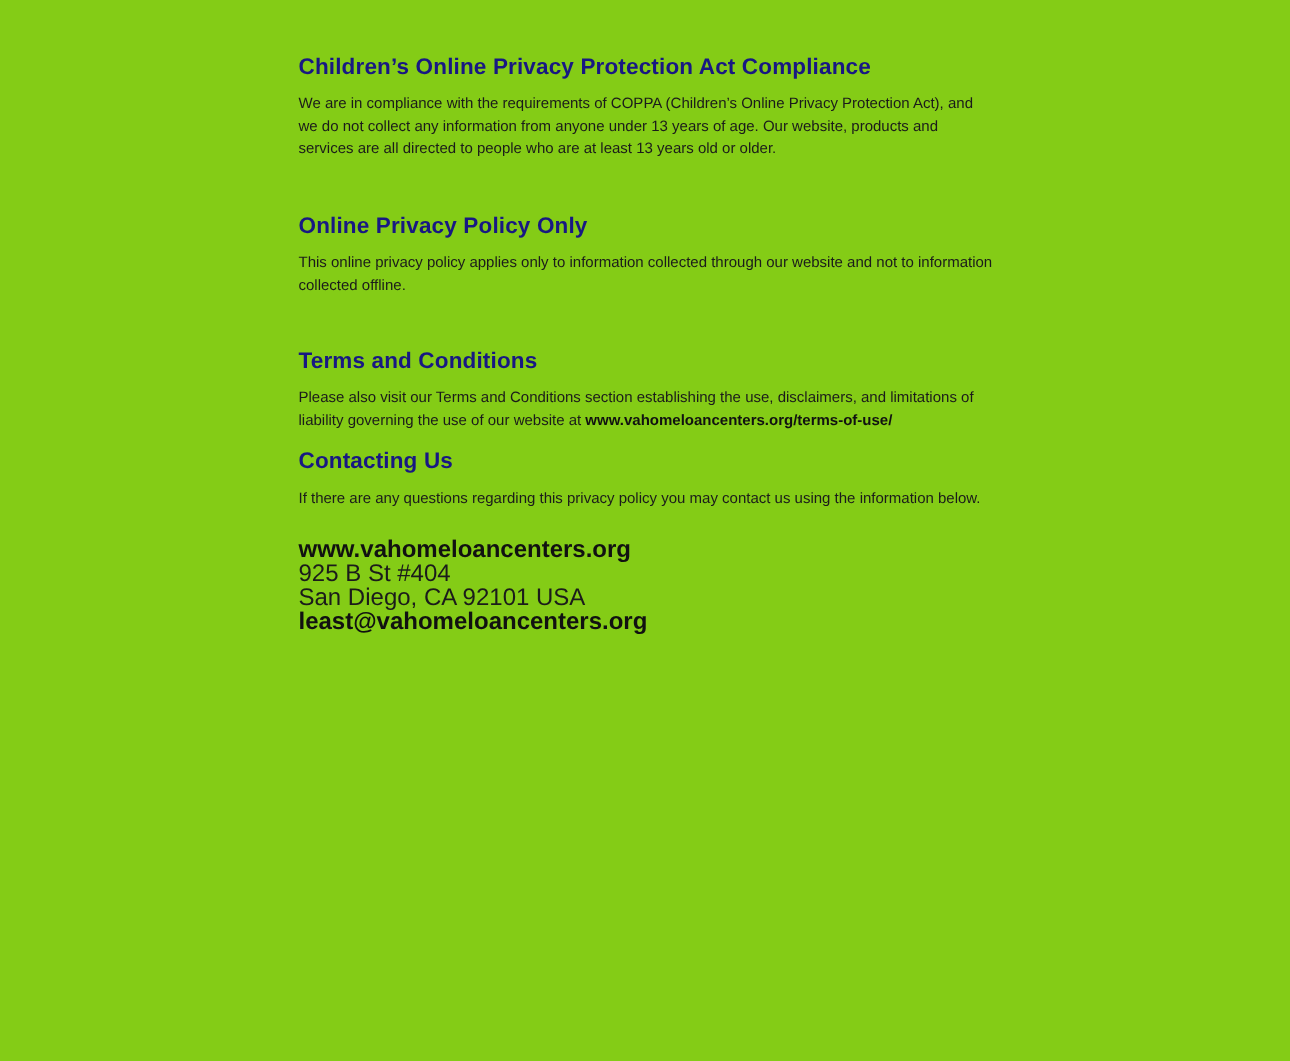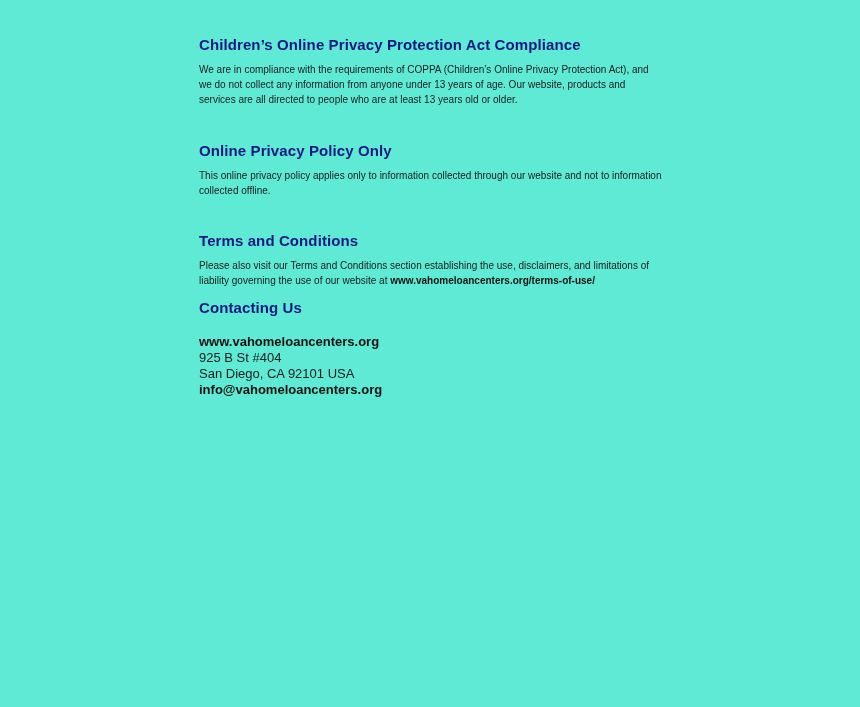--- a/index.html
+++ b/index.html
@@ -13,21 +13,21 @@
     background: #f7f7f7;
     font-family: "Liberation Sans", sans-serif;
     -webkit-font-smoothing: antialiased;
     overflow: hidden;
   }
 
   .page {
     position: relative;
     width: 860px;
     height: 707px;
-    background: #5eead4;
+    background: #84cc16;
   }
 
   .content {
     position: absolute;
     left: 199px;
     top: 36px;
     width: 463px;
   }
 
   .section {
@@ -61,21 +61,21 @@
 
   p.body-text b,
   .strong {
     font-weight: bold;
     color: #111111;
     text-align: center;
   }
 
   .contact-block {
     margin-top: 18px;
-    font-size: 13px;
+    font-size: 16px;
     line-height: 16px;
     color: #1b1b1b;
   }
 
   .contact-line {
     display: block;
     white-space: pre;
   }
 
   .contact-line.bold {
@@ -101,23 +101,24 @@
 
     <section class="section">
       <h2 class="heading">Terms and Conditions</h2>
       <p class="body-text"><span>Please also visit our Terms and Conditions section establishing the use, disclaimers, and limitations of liability governing the use of our website at </span><b class="strong">www.vahomeloancenters.org/terms-of-use/</b></p>
     </section>
 
 
 
     <section class="section tight-top">
       <h2 class="heading">Contacting Us</h2>
+      <p class="body-text"><span>If there are any questions regarding this privacy policy you may contact us using the information below.</span></p>
 
       <div class="contact-block">
         <span class="contact-line bold">www.vahomeloancenters.org</span>
         <span class="contact-line">925 B St #404</span>
         <span class="contact-line">San Diego, CA 92101 USA</span>
-        <span class="contact-line bold">info@vahomeloancenters.org</span>
+        <span class="contact-line bold">least@vahomeloancenters.org</span>
       </div>
     </section>
 
   </div>
 </div>
 
 </body></html>

